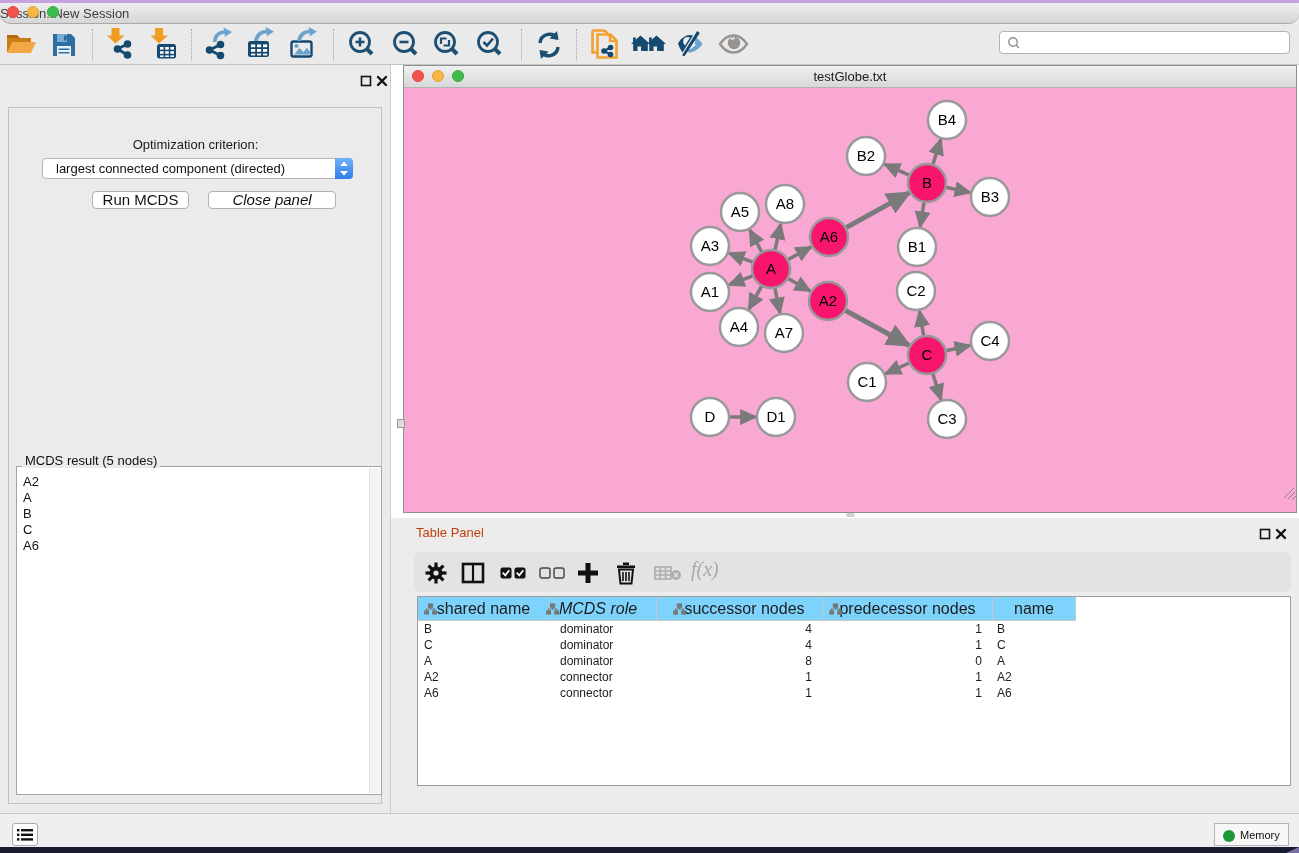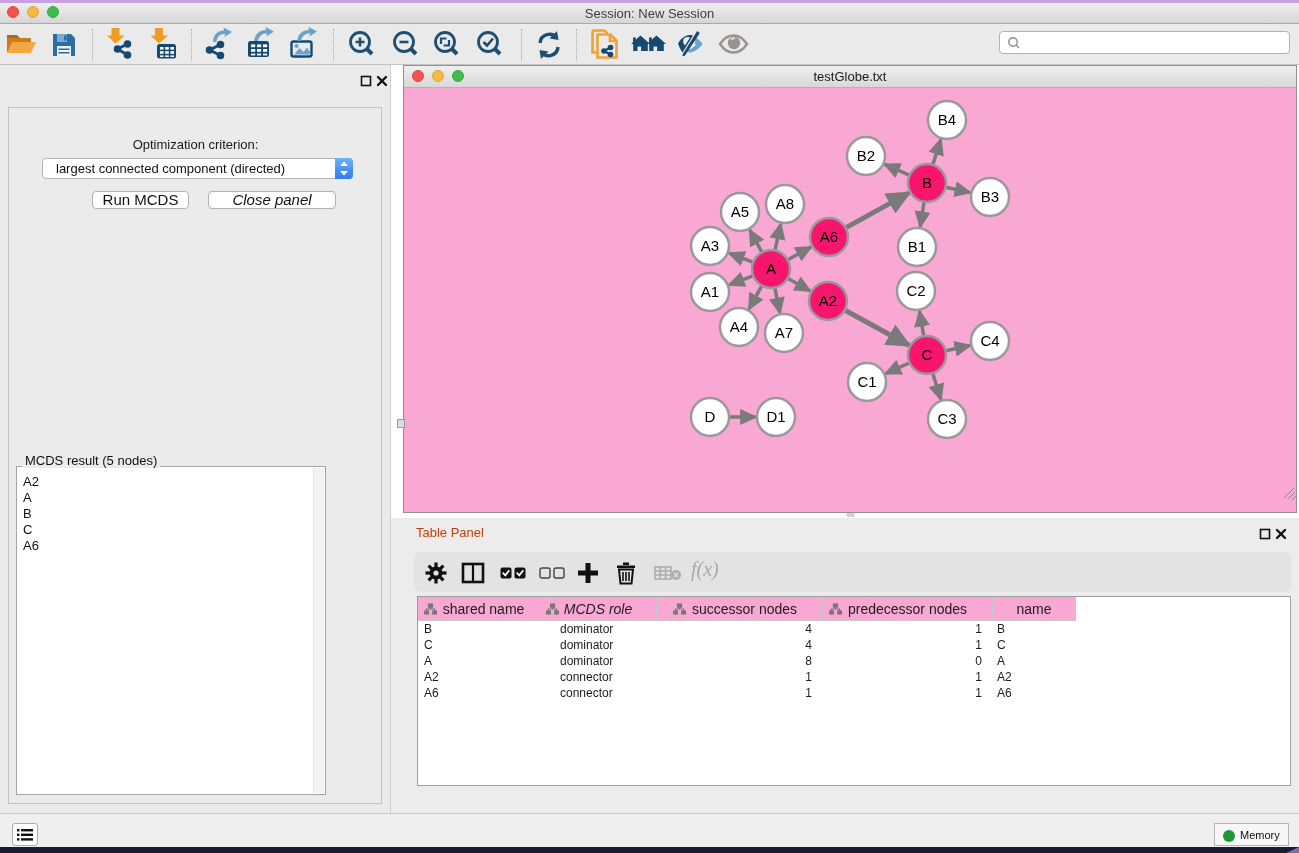--- a/index.html
+++ b/index.html
@@ -5,21 +5,21 @@
 * { margin:0; padding:0; box-sizing:border-box; }
 html,body { width:1299px; height:853px; overflow:hidden; }
 body { font-family:"Liberation Sans", sans-serif; position:relative; background:#ececec; }
 .abs { position:absolute; }
 
 
 #topstrip { left:0; top:0; width:1299px; height:3px; background:#c7a2e0; }
 
 #titlebar { left:0; top:3px; width:1299px; height:21px;
   background:linear-gradient(#eeeeee,#d6d6d6); border-bottom:1px solid #a9a9a9;
-  text-align:center; font-size:13px; color:#3d3d3d; line-height:21px; }
+  font-size:13px; color:#3d3d3d; line-height:21px;border-radius:10px; }
 .light { position:absolute; width:12px; height:12px; border-radius:50%; top:3px; }
 #l-red { left:7px; background:#f2544d; border:1px solid #dd4741; }
 #l-yel { left:27px; background:#f6b843; border:1px solid #e0a53a; }
 #l-grn { left:47px; background:#3dbd4c; border:1px solid #35aa42; }
 
 
 #toolbar { left:0; top:25px; width:1299px; height:40px; background:#eaeaea; border-bottom:1px solid #c4c4c4; }
 .tsep { position:absolute; top:4px; height:32px; width:0; border-left:1px dotted #a9a9a9; }
 .ticon { position:absolute; top:2px; }
 #searchbox { position:absolute; left:999px; top:6px; width:291px; height:23px; background:#fff; border:1px solid #b2b2b2; border-radius:4px; }
@@ -33,38 +33,38 @@
 .seg > div { display:flex; align-items:center; justify-content:center; color:#1c1c1c; border-right:1px solid #c3c3c3; }
 .seg > div:last-child { border-right:none; }
 .seg .sel { background:linear-gradient(#6aacf5,#2e7de9); color:#fff; }
 #cp-tabs { left:78px; top:31px; width:243px; height:21px; }
 #opt-label { position:absolute; left:0; top:72px; width:391px; text-align:center; font-size:13px; color:#1a1a1a; }
 #combo { position:absolute; left:42px; top:93px; width:311px; height:21px; background:#fff; border:1px solid #b4b4b4; border-radius:4px; font-size:13px; color:#111; line-height:19px; padding-left:13px; }
 #combo-btn { position:absolute; right:-1px; top:-1px; width:18px; height:21px; border-radius:0 4px 4px 0; background:linear-gradient(#6fb0f7,#2e7de9); }
 .btn { position:absolute; top:126px; background:#fff; border:1px solid #b2b2b2; border-radius:4px; font-size:15px; color:#111; text-align:center; line-height:16px; height:18px; }
 #btn-run { left:92px; width:97px; }
 #btn-close { left:208px; width:128px;font-style:italic; }
-#groupbox { position:absolute; left:16px; top:401px; width:310px; height:329px; border:1px solid #a5a5a5; background:#fff; }
+#groupbox { position:absolute; left:16px; top:401px; width:366px; height:329px; border:1px solid #a5a5a5; background:#fff; }
 #gb-legend { position:absolute; left:5px; top:-13px; background:#ebebeb; padding:0 3px; font-size:13px; color:#111; z-index:3; height:14px; line-height:14px; }
 #gb-list { position:absolute; left:1px; top:1px; right:12px; bottom:1px; background:#fff; font-size:13px; color:#111; padding:6px 0 0 5px; line-height:16px; }
 #gb-scroll { position:absolute; right:1px; top:1px; width:11px; bottom:1px; background:#f3f3f3; border-left:1px solid #e2e2e2; }
 
 
 #mdi { left:391px; top:65px; width:908px; height:453px; background:#fff; }
 #gwin { left:403px; top:65px; width:894px; height:448px; border:1px solid #909090; background:#fff; }
 #gwin-tb { position:absolute; left:0; top:0; width:100%; height:22px; background:linear-gradient(#efefef,#d8d8d8); border-bottom:1px solid #b3b3b3; text-align:center; font-size:13px; color:#1a1a1a; line-height:22px; }
 #gwin-tb .light { top:4px; }
 #canvas { position:absolute; left:0; top:22px; width:892px; height:424px; background:#f9a8d4; }
 
 
 #tpanel { left:391px; top:518px; width:908px; height:295px; background:#ececec; }
 #tp-title { position:absolute; left:25px; top:7px; font-size:13px; color:#c2410c; }
 #tp-toolbar { position:absolute; left:23px; top:34px; width:877px; height:40px; background:#e3e3e3; border-radius:6px; }
 #ttable { position:absolute; left:26px; top:78px; width:874px; height:190px; background:#fff; border:1px solid #9d9d9d; }
-#thead { position:absolute; left:0; top:0; width:658px; height:24px; background:#f9a8d4; border-bottom:1px solid #c8c8c8; font-size:14px; color:#1c1c1c; }
+#thead { position:absolute; left:0; top:0; width:658px; height:24px; background:#7dd3fc; border-bottom:1px solid #c8c8c8; font-size:16px; color:#1c1c1c; }
 .hcell { position:absolute; top:0; height:24px; border-right:1px solid #c8c8c8; display:flex; align-items:center; justify-content:center; }
 .treei { position:absolute; left:6px; top:6px; }
 .trow { position:absolute; font-size:12px; color:#1c1c1c; height:16px; line-height:16px; width:100%; }
 .trow span { position:absolute; }
 #tp-tabs { left:282px; top:271px; width:358px; height:23px; }
 
 
 #statusbar { left:0; top:813px; width:1299px; height:34px; background:#efefef; border-top:1px solid #c9c9c9; }
 #listbtn { position:absolute; left:12px; top:9px; width:26px; height:23px; background:#fcfcfc; border:1px solid #ababab; border-radius:3px; }
 #membtn { position:absolute; left:1214px; top:9px; width:75px; height:23px; background:#f7f7f7; border:1px solid #b5b5b5; font-size:11px; color:#111; }

